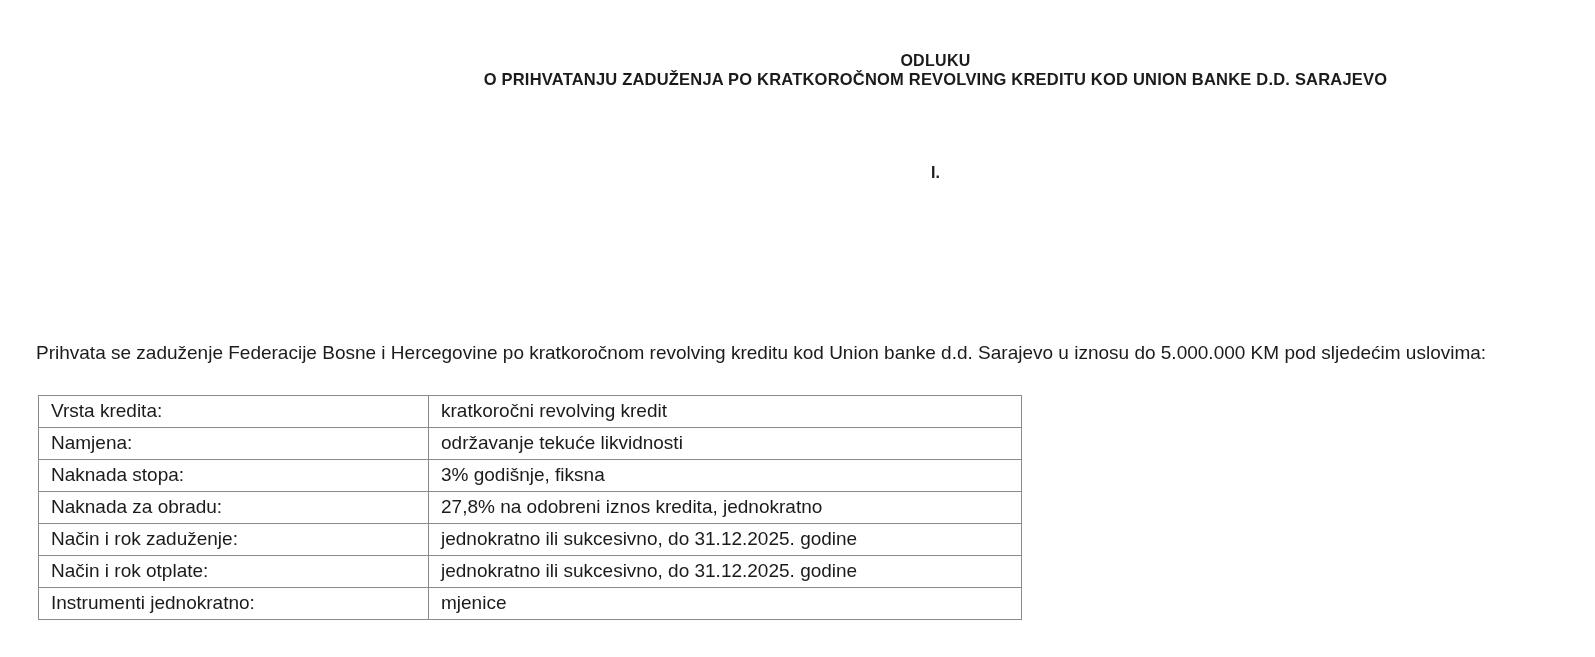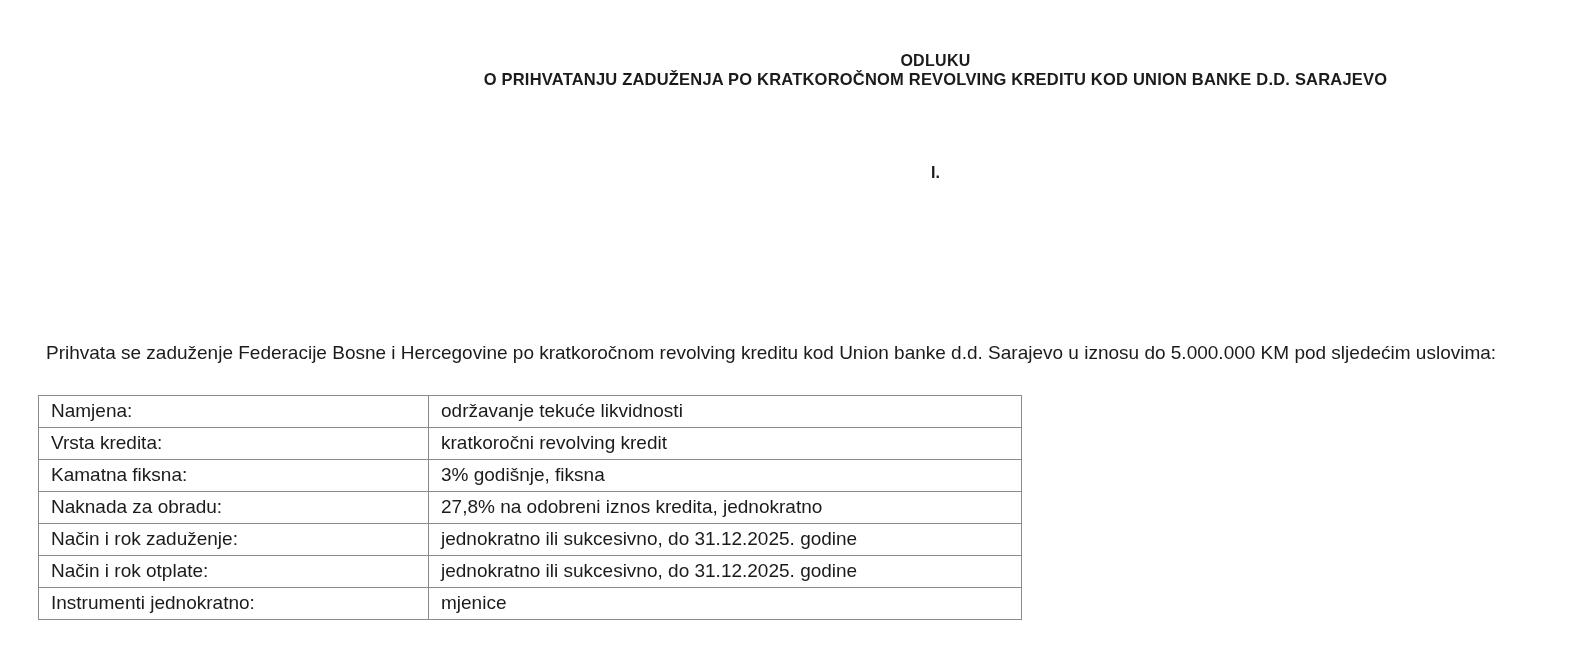--- a/index.html
+++ b/index.html
@@ -37,21 +37,21 @@
     letter-spacing: 0.2px;
     white-space: nowrap;
   }
   .section-marker {
     margin-top: 75px;
     font-size: 16px;
     font-weight: bold;
   }
   .intro-paragraph {
     position: absolute;
-    left: 46px;
+    left: 36px;
     top: 341px;
     width: 1540px;
     font-size: 19px;
     line-height: 24px;
     white-space: nowrap;
   }
   table.terms-table {
     position: absolute;
     left: 38px;
     top: 395px;
@@ -81,29 +81,29 @@
     <div class="doc-subtitle">O PRIHVATANJU ZADUŽENJA PO KRATKOROČNOM REVOLVING KREDITU KOD UNION BANKE D.D. SARAJEVO</div>
 
     <div class="section-marker">I.</div>
   </div>
 
   <div class="intro-paragraph">Prihvata se zaduženje Federacije Bosne i Hercegovine po kratkoročnom revolving kreditu kod Union banke d.d. Sarajevo u iznosu do 5.000.000 KM pod sljedećim uslovima:</div>
 
   <table class="terms-table">
     <tbody>
       <tr>
+        <td class="col-label">Vrsta kredita:</td>
+        <td class="col-value">kratkoročni revolving kredit</td>
+      </tr>
+      <tr>
         <td class="col-label">Namjena:</td>
         <td class="col-value">održavanje tekuće likvidnosti</td>
       </tr>
       <tr>
-        <td class="col-label">Vrsta kredita:</td>
-        <td class="col-value">kratkoročni revolving kredit</td>
-      </tr>
-      <tr>
-        <td class="col-label">Kamatna fiksna:</td>
+        <td class="col-label">Naknada stopa:</td>
         <td class="col-value">3% godišnje, fiksna</td>
       </tr>
       <tr>
         <td class="col-label">Naknada za obradu:</td>
         <td class="col-value">27,8% na odobreni iznos kredita, jednokratno</td>
       </tr>
       <tr>
         <td class="col-label">Način i rok zaduženje:</td>
         <td class="col-value">jednokratno ili sukcesivno, do 31.12.2025. godine</td>
       </tr>

